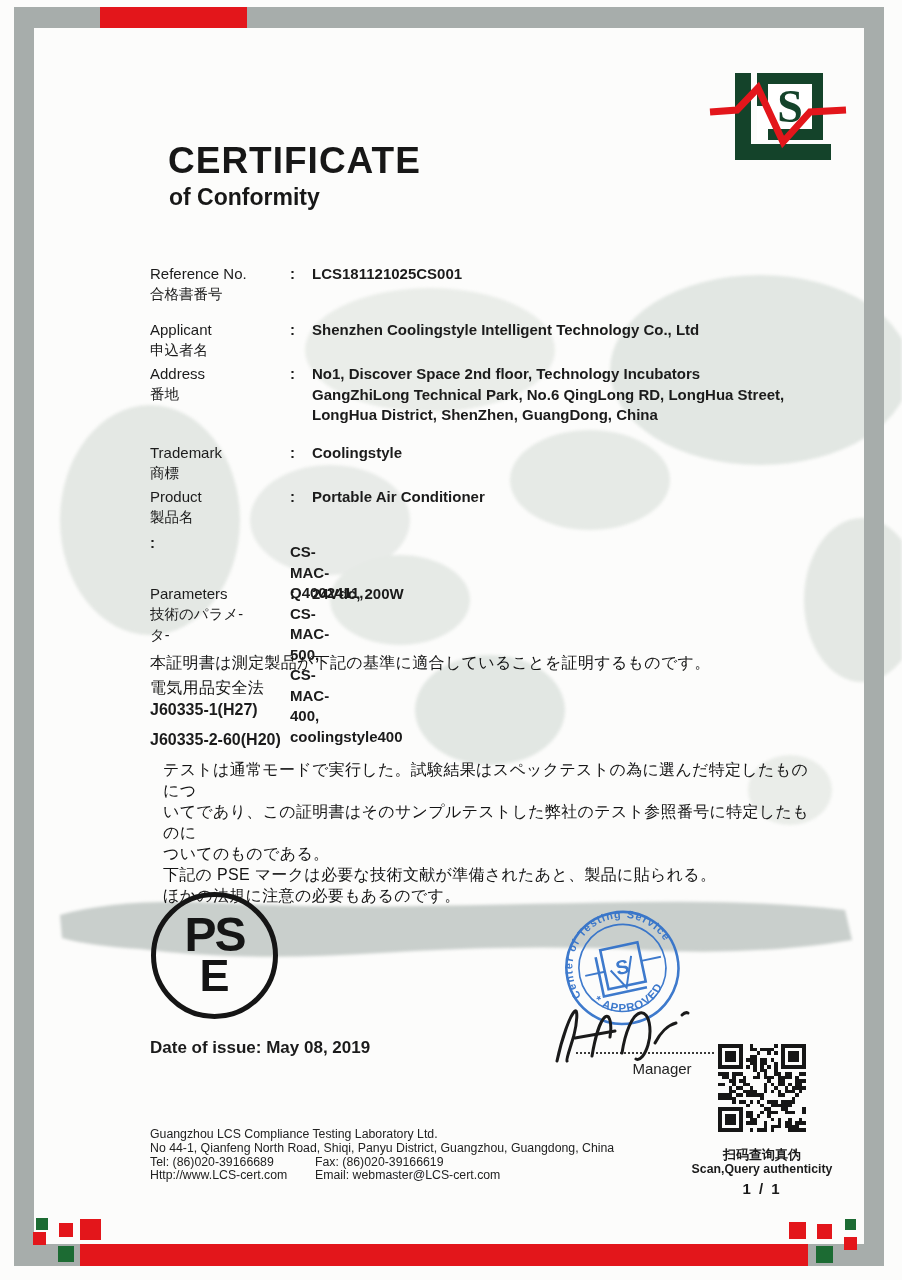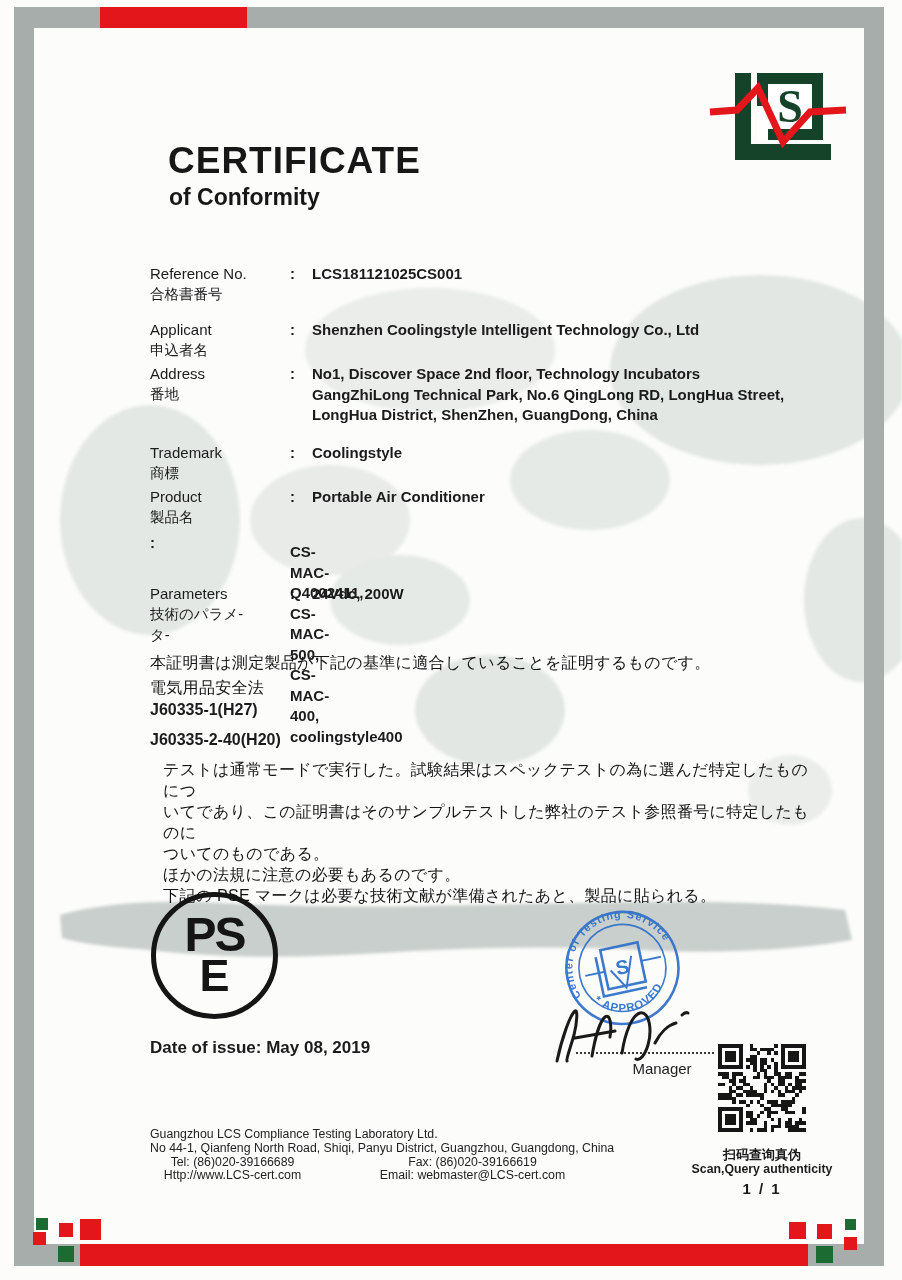--- a/index.html
+++ b/index.html
@@ -40,21 +40,21 @@
          transform:rotate(-12deg);z-index:2;opacity:0.92;}
   .sig{position:absolute;left:540px;top:998px;z-index:3;}
   .dotline{position:absolute;left:576px;top:1052px;width:138px;height:0;
            border-bottom:2px dotted #3a3a3a;z-index:2;}
   .manager{position:absolute;left:592px;top:1060px;width:140px;text-align:center;
            font-size:15px;color:#222;z-index:2;}
   .issue{position:absolute;left:150px;top:1038px;font-size:17px;font-weight:bold;z-index:2;}
   
   .footer{position:absolute;left:150px;top:1128px;width:480px;font-size:12.3px;
           line-height:13.8px;color:#222;z-index:2;}
-  .frow{display:grid;grid-template-columns:165px 1fr;text-align:center;}
+  .frow{display:grid;grid-template-columns:165px 1fr;}
   
   .qr{position:absolute;left:718px;top:1044px;width:88px;height:88px;z-index:2;}
   .qr-cap-cn{position:absolute;left:697px;top:1146px;width:130px;text-align:center;
              font-size:13px;font-weight:bold;z-index:2;}
   .qr-cap-en{position:absolute;left:680px;top:1162px;width:164px;text-align:center;
              font-size:12.3px;font-weight:bold;z-index:2;}
   .pageno{position:absolute;left:697px;top:1180px;width:130px;text-align:center;
           font-size:15px;font-weight:bold;letter-spacing:2px;z-index:2;}
   
   .map{position:absolute;left:0;top:0;z-index:0;filter:blur(1.5px);}
@@ -173,28 +173,28 @@
     <span class="jp">技術のパラメ-</span>
     <span class="jp">タ-</span>
   </div>
   <div class="col">:</div>
   <div class="val">24Vdc, 200W</div>
 </div>
 
 <div class="jp-line" style="top:652px;">本証明書は測定製品が下記の基準に適合していることを証明するものです。</div>
 <div class="jp-line" style="top:677px;">電気用品安全法</div>
 <div class="std" style="top:701px;">J60335-1(H27)</div>
-<div class="std" style="top:731px;">J60335-2-40(H20)</div>
+<div class="std" style="top:731px;">J60335-2-60(H20)</div>
 
 <div class="abs" style="left:150px;top:759px;z-index:2;margin-left:13px;">
   <div class="jp-line" style="position:static;">テストは通常モードで実行した。試験結果はスペックテストの為に選んだ特定したものにつ</div>
   <div class="jp-line" style="position:static;">いてであり、この証明書はそのサンプルテストした弊社のテスト参照番号に特定したものに</div>
   <div class="jp-line" style="position:static;">ついてのものである。</div>
+  <div class="jp-line" style="position:static;">下記の PSE マークは必要な技術文献が準備されたあと、製品に貼られる。</div>
   <div class="jp-line" style="position:static;">ほかの法規に注意の必要もあるのです。</div>
-  <div class="jp-line" style="position:static;">下記の PSE マークは必要な技術文献が準備されたあと、製品に貼られる。</div>
 </div>
 
 <div class="pse">
   <div class="pse-ps">PS</div>
   <div class="pse-e">E</div>
 </div>
 
 <div class="stamp">
   <svg width="140" height="140" viewBox="0 0 140 140">
     <defs>

